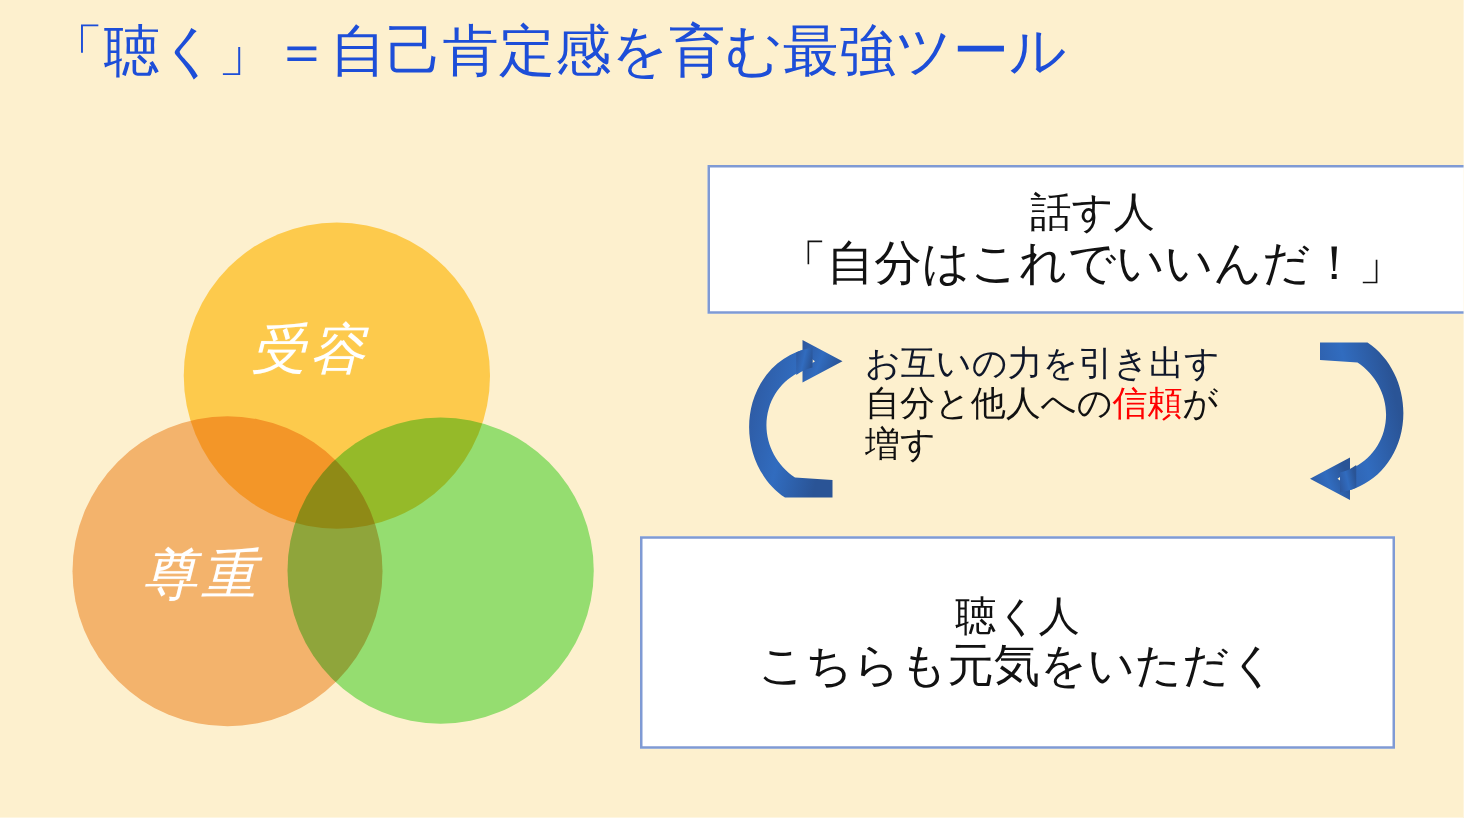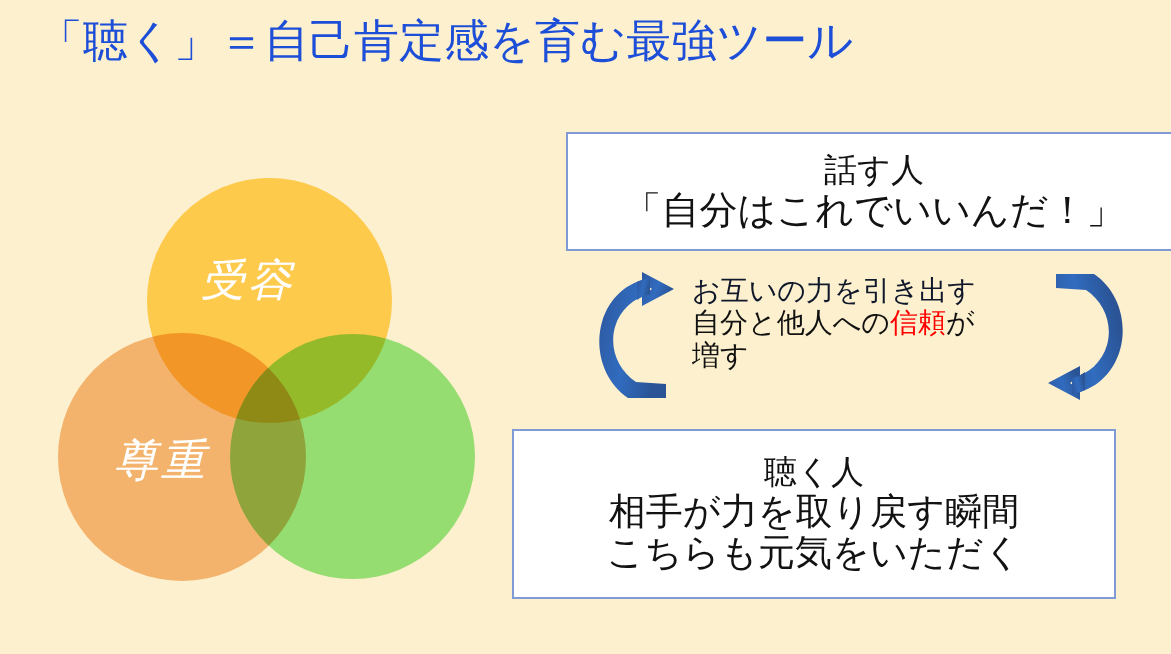--- a/index.html
+++ b/index.html
@@ -234,17 +234,16 @@
         <path fill="url(#gradR)" d="
           M 46 0 L 78 17 L 46 34 L 46 24 L 56 17 L 46 10 Z"></path>
         <path fill="url(#gradR)" d="
           M 54 6 C 49 7 45 8 41 10 L 41 28 C 45 25 49 23 54 22 Z"></path>
       </g>
     </svg>
   </div>
 
   <div class="callout-box" id="box-listener">
     <div class="callout-line line-1">聴く人</div>
-    <div class="callout-line line-2">相手が力を取り戻す瞬間</div>
     <div class="callout-line line-3">こちらも元気をいただく</div>
   </div>
 
 </div>
 
 </body></html>

